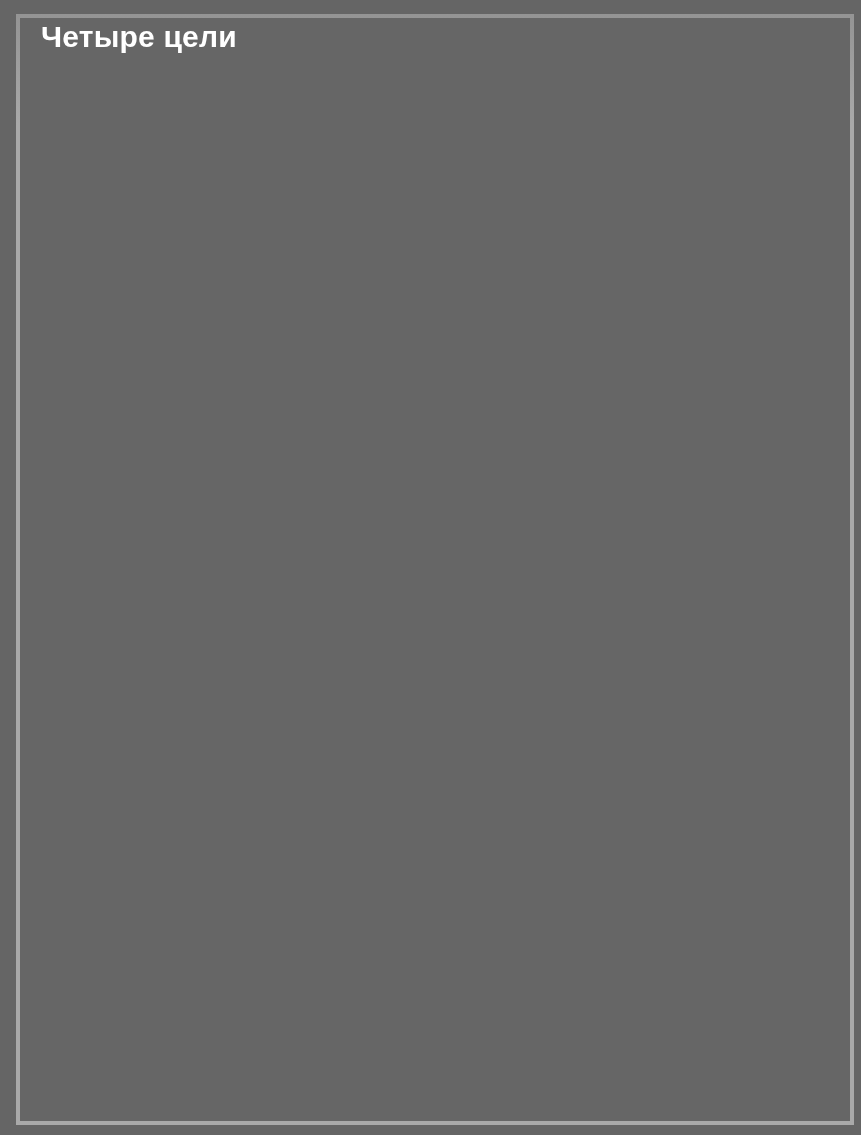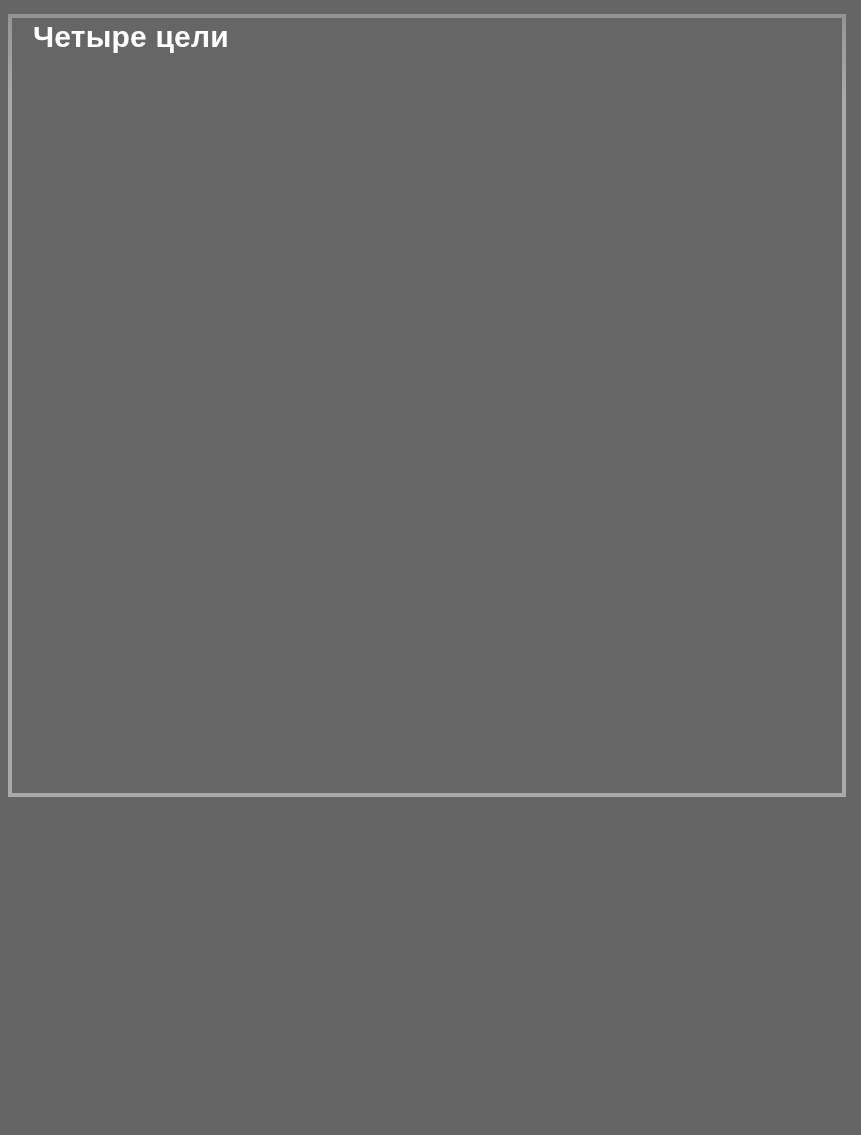--- a/index.html
+++ b/index.html
@@ -17,24 +17,24 @@
   body {
     width: 861px;
     height: 1135px;
     position: relative;
     overflow: hidden;
     background: var(--background, #656565);
     font-family: "Liberation Sans", sans-serif;
   }
   .slide-frame {
     position: absolute;
-    left: 8px;
+    left: 16px;
     top: 14px;
     width: 838px;
-    height: 783px;
+    height: 1111px;
     padding: 4px;
     
     background: linear-gradient(
       180deg,
       var(--frame-border-top, #949494) 0%,
       var(--frame-border, #a9a9a9) 10%,
       var(--frame-border, #a9a9a9) 100%
     );
   }
   .slide-surface {

